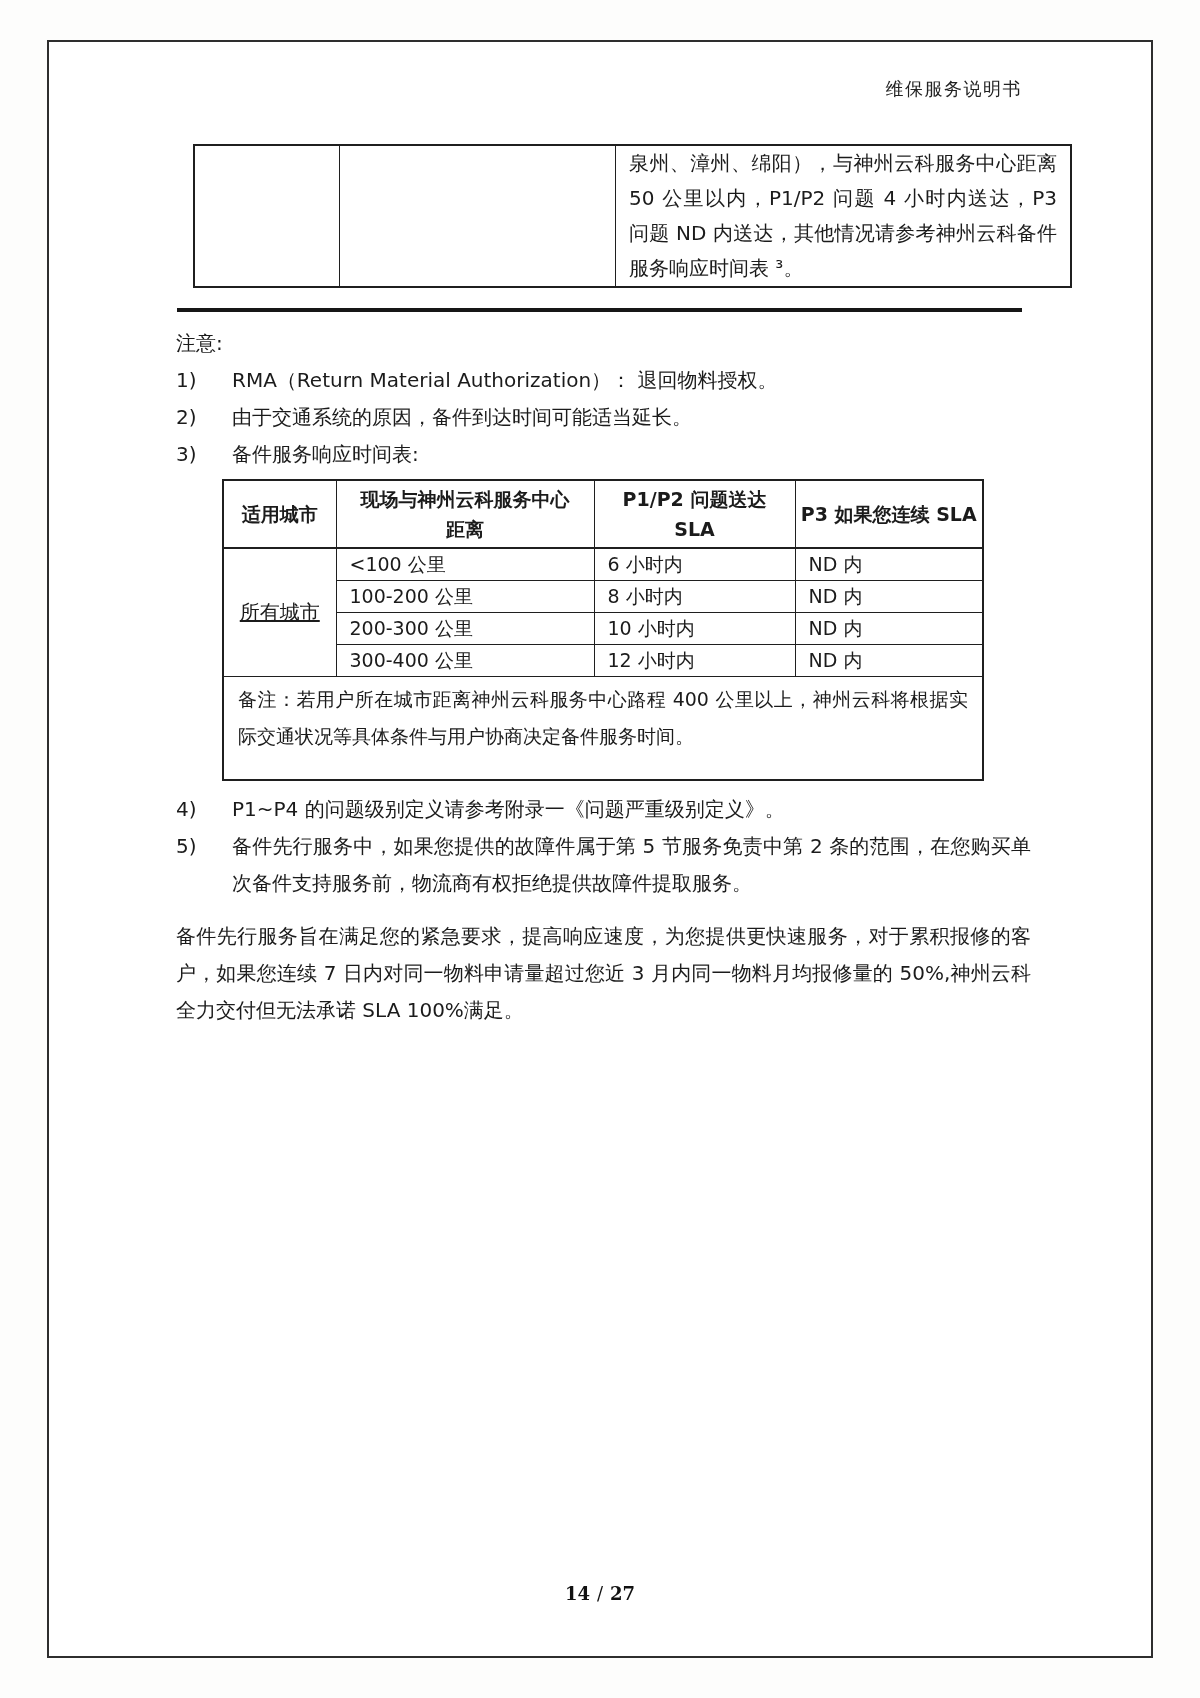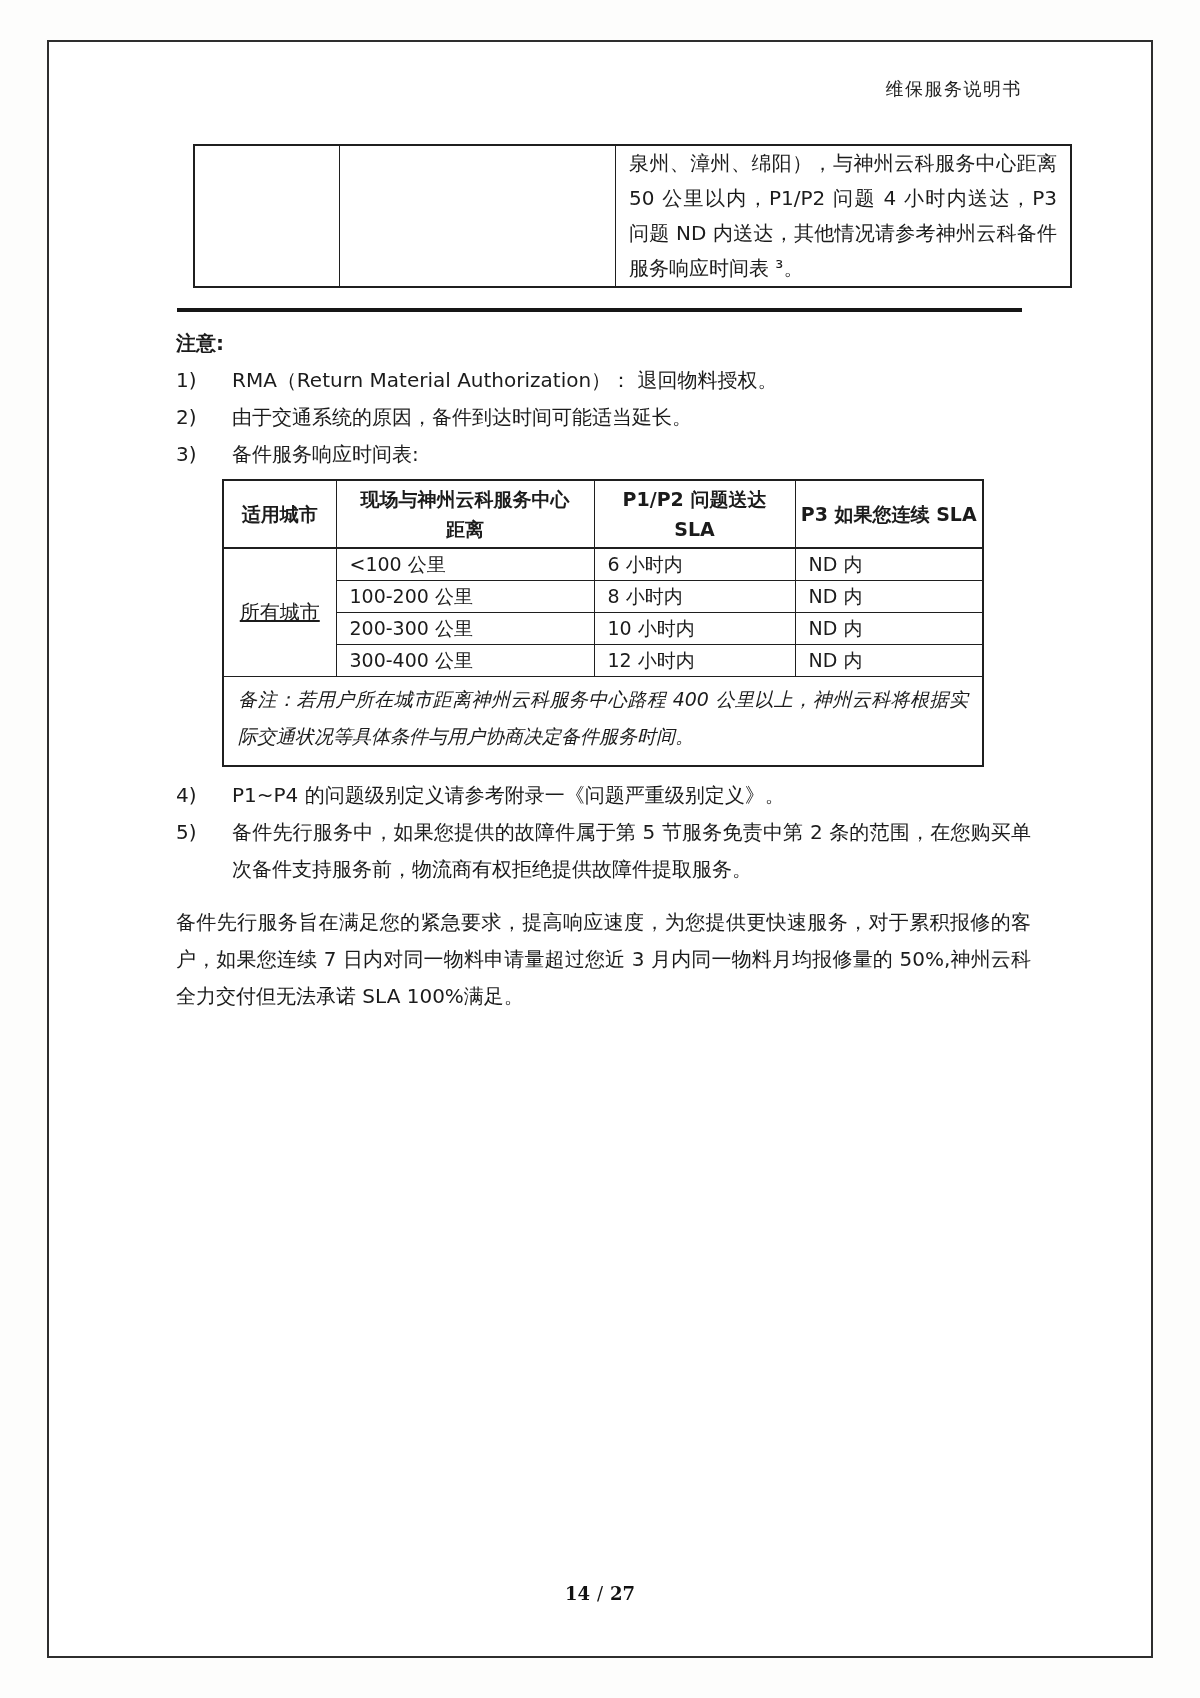--- a/index.html
+++ b/index.html
@@ -71,21 +71,21 @@
   }
 
   
   .content {
     position: absolute;
     left: 176px;
     top: 325px;
     width: 855px;
   }
   .note-heading {
-    font-weight: bold;
+    font-weight: normal;
     font-size: 20px;
     line-height: 37px;
   }
   .li {
     display: flex;
     font-size: 20px;
     line-height: 37px;
   }
   .li .num { flex: 0 0 56px; }
   .li .li-text { flex: 1; text-align: justify; }
@@ -122,23 +122,22 @@
   }
   .t2 td.group {
     text-align: center;
     padding: 0;
     font-size: 20px;
     text-decoration: underline;
   }
   .t2 tr.note-row td {
     font-size: 19px;
     line-height: 37px;
-    padding: 4px 14px 10px;
+    padding: 4px 14px 24px;
     text-align: justify;
-    font-style: italic;
   }
 
   .closing {
     margin: 16px 0 0 0;
     font-size: 20px;
     line-height: 37px;
     text-align: justify;
   }
 
   .footer {

